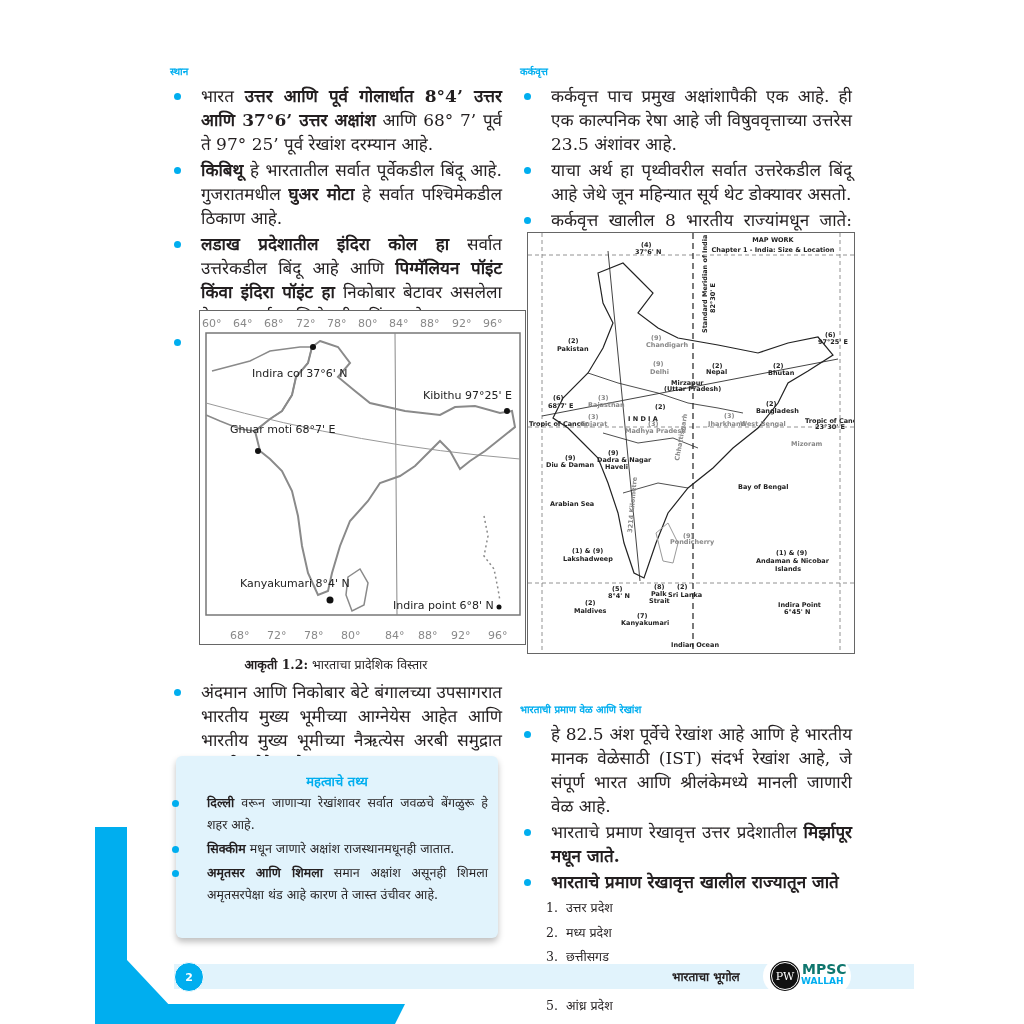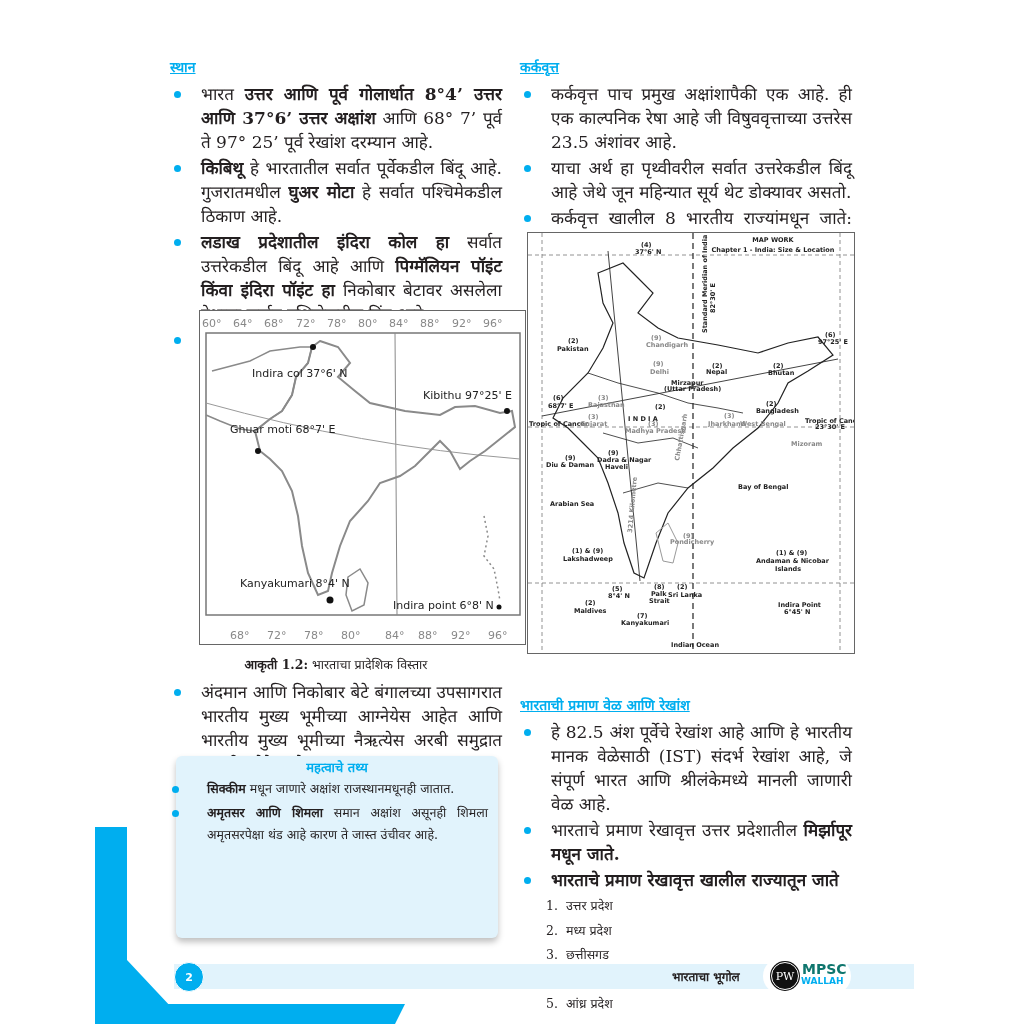--- a/index.html
+++ b/index.html
@@ -8,21 +8,21 @@
   .page { position:absolute; left:0; top:0; width:1024px; height:1024px; }
 
   
   .blue-bar { position:absolute; left:95px; top:827px; width:32px; height:197px; background:#00aeef; }
   .blue-diag { position:absolute; left:95px; top:960px; width:310px; height:64px; }
 
   .col { position:absolute; top:56px; width:332px; }
   .col.left { left:170px; }
   .col.right { left:520px; }
 
-  .heading { color:#00aeef; font-family:"DejaVu Sans","Liberation Sans",sans-serif; font-weight:bold; font-size:14px; margin:1px 0 6px 0;text-decoration:underline; }
+  .heading { color:#00aeef; font-family:"DejaVu Sans","Liberation Sans",sans-serif; font-weight:bold; font-size:10px; margin:8px 0 6px 0; }
   ul.bullets { list-style:none; margin:0; padding:0; }
   ul.bullets li { position:relative; padding-left:31px; font-size:17px; line-height:24px; margin-bottom:2px; text-align:justify; }
   ul.bullets li .dot { position:absolute; left:4px; top:9px; width:7px; height:7px; border-radius:50%; background:#00aeef; }
   b { font-weight:bold; }
 
   .map-box { border:1.5px solid #666; position:relative; background:#fff; }
   .map1 { position:absolute; left:176px; top:310px; width:325px; height:333px;margin-left:23px; }
   .map2 { position:absolute; left:527px; top:232px; width:326px; height:420px; }
   .caption { position:absolute; font-size:12.5px; text-align:center; }
   .cap1 { left:170px; top:656px; width:332px; }
@@ -30,21 +30,21 @@
 
   .tick { font-family:"DejaVu Sans","Liberation Sans",sans-serif; fill:#888; font-size:11px; }
   .mlabel { font-family:"DejaVu Sans","Liberation Sans",sans-serif; fill:#222; font-size:11px; }
   .m2label { font-family:"DejaVu Sans","Liberation Sans",sans-serif; fill:#222; font-size:6.5px; font-weight:bold; }
   .m2grey { font-family:"DejaVu Sans","Liberation Sans",sans-serif; fill:#888; font-size:6.5px; font-weight:bold; }
 
   .after-map { position:absolute; left:170px; top:680px; width:332px; }
 
   .fact-box { position:absolute; left:176px; top:756px; width:322px; height:182px; background:#e1f3fc;
               border-radius:6px; box-shadow:0 4px 6px rgba(0,0,0,0.25); }
-  .fact-title { text-align:center; color:#00aeef; font-family:"DejaVu Sans","Liberation Sans",sans-serif; font-weight:bold; font-size:13px; margin-top:2px; margin-bottom:2px; }
+  .fact-title { text-align:center; color:#00aeef; font-family:"DejaVu Sans","Liberation Sans",sans-serif; font-weight:bold; font-size:13px; margin-top:16px; margin-bottom:2px; }
   .fact-box ul.bullets { padding:0 10px 0 0; }
   .fact-box ul.bullets li { font-size:12.5px; line-height:22px; padding-left:31px; }
   .fact-box ul.bullets li .dot { left:-4px; top:8px; }
 
   .ist { position:absolute; left:520px; top:694px; width:332px; }
   ol.states { list-style:none; margin:2px 0 0 0; padding:0 0 0 26px; }
   ol.states li { font-size:12.5px; line-height:24.5px; }
   ol.states li .num { display:inline-block; width:20px; }
 
   .footer { position:absolute; left:174px; top:964px; width:740px; height:25px; background:#e1f3fc; }
@@ -128,20 +128,21 @@
 
   <div class="after-map">
     <ul class="bullets">
       <li><span class="dot"></span><span>अंदमान आणि निकोबार बेटे बंगालच्या उपसागरात भारतीय मुख्य भूमीच्या आग्नेयेस आहेत आणि भारतीय मुख्य भूमीच्या नैऋत्येस अरबी समुद्रात लक्षद्वीप बेटे आहेत.</span></li>
     </ul>
   </div>
 
   <div class="fact-box">
     <div class="fact-title">महत्वाचे तथ्य</div>
     <ul class="bullets">
+      <li><span class="dot"></span><b>दिल्ली</b><span> वरून जाणाऱ्या रेखांशावर सर्वात जवळचे बेंगळुरू हे शहर आहे.</span></li>
       <li><span class="dot"></span><b>सिक्कीम</b><span> मधून जाणारे अक्षांश राजस्थानमधूनही जातात.</span></li>
       <li><span class="dot"></span><b>अमृतसर आणि शिमला</b><span> समान अक्षांश असूनही शिमला अमृतसरपेक्षा थंड आहे कारण ते जास्त उंचीवर आहे.</span></li>
     </ul>
   </div>
 
   <div class="col right">
     <h3 class="heading">कर्कवृत्त</h3>
     <ul class="bullets">
       <li><span class="dot"></span><span>कर्कवृत्त पाच प्रमुख अक्षांशापैकी एक आहे. ही एक काल्पनिक रेषा आहे जी विषुववृत्ताच्या उत्तरेस 23.5 अंशांवर आहे.</span></li>
       <li><span class="dot"></span><span>याचा अर्थ हा पृथ्वीवरील सर्वात उत्तरेकडील बिंदू आहे जेथे जून महिन्यात सूर्य थेट डोक्यावर असतो.</span></li>

